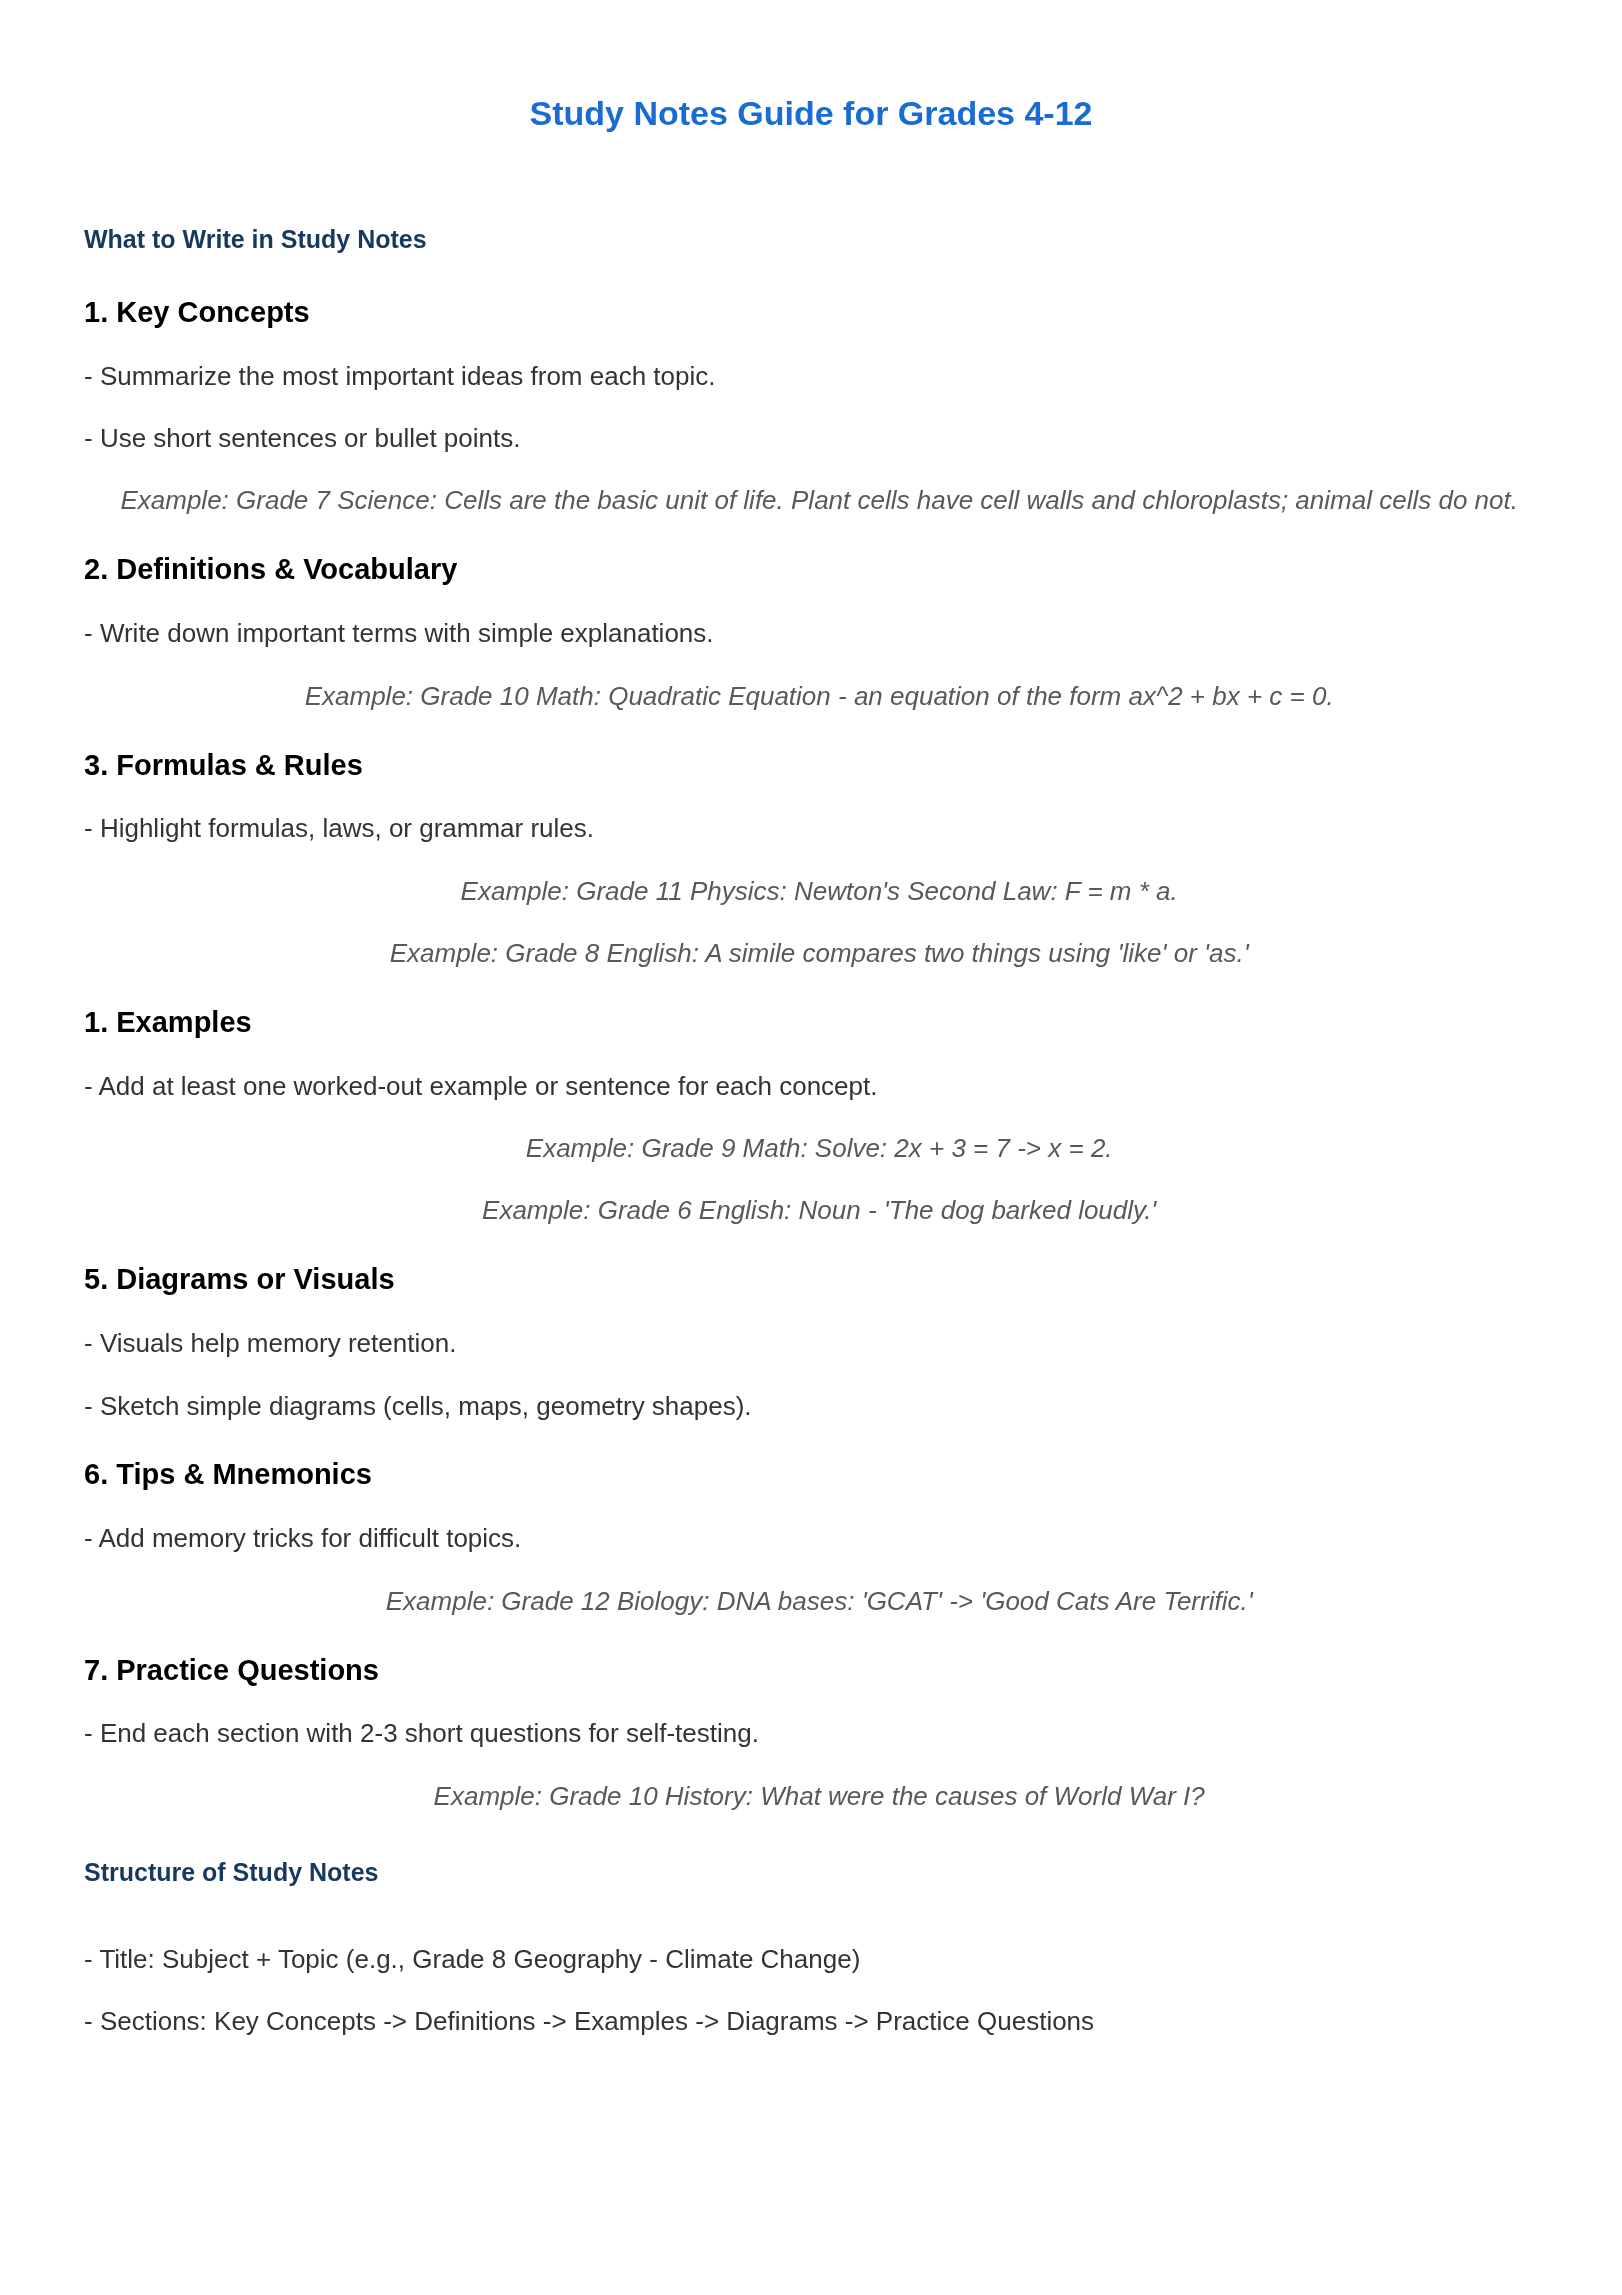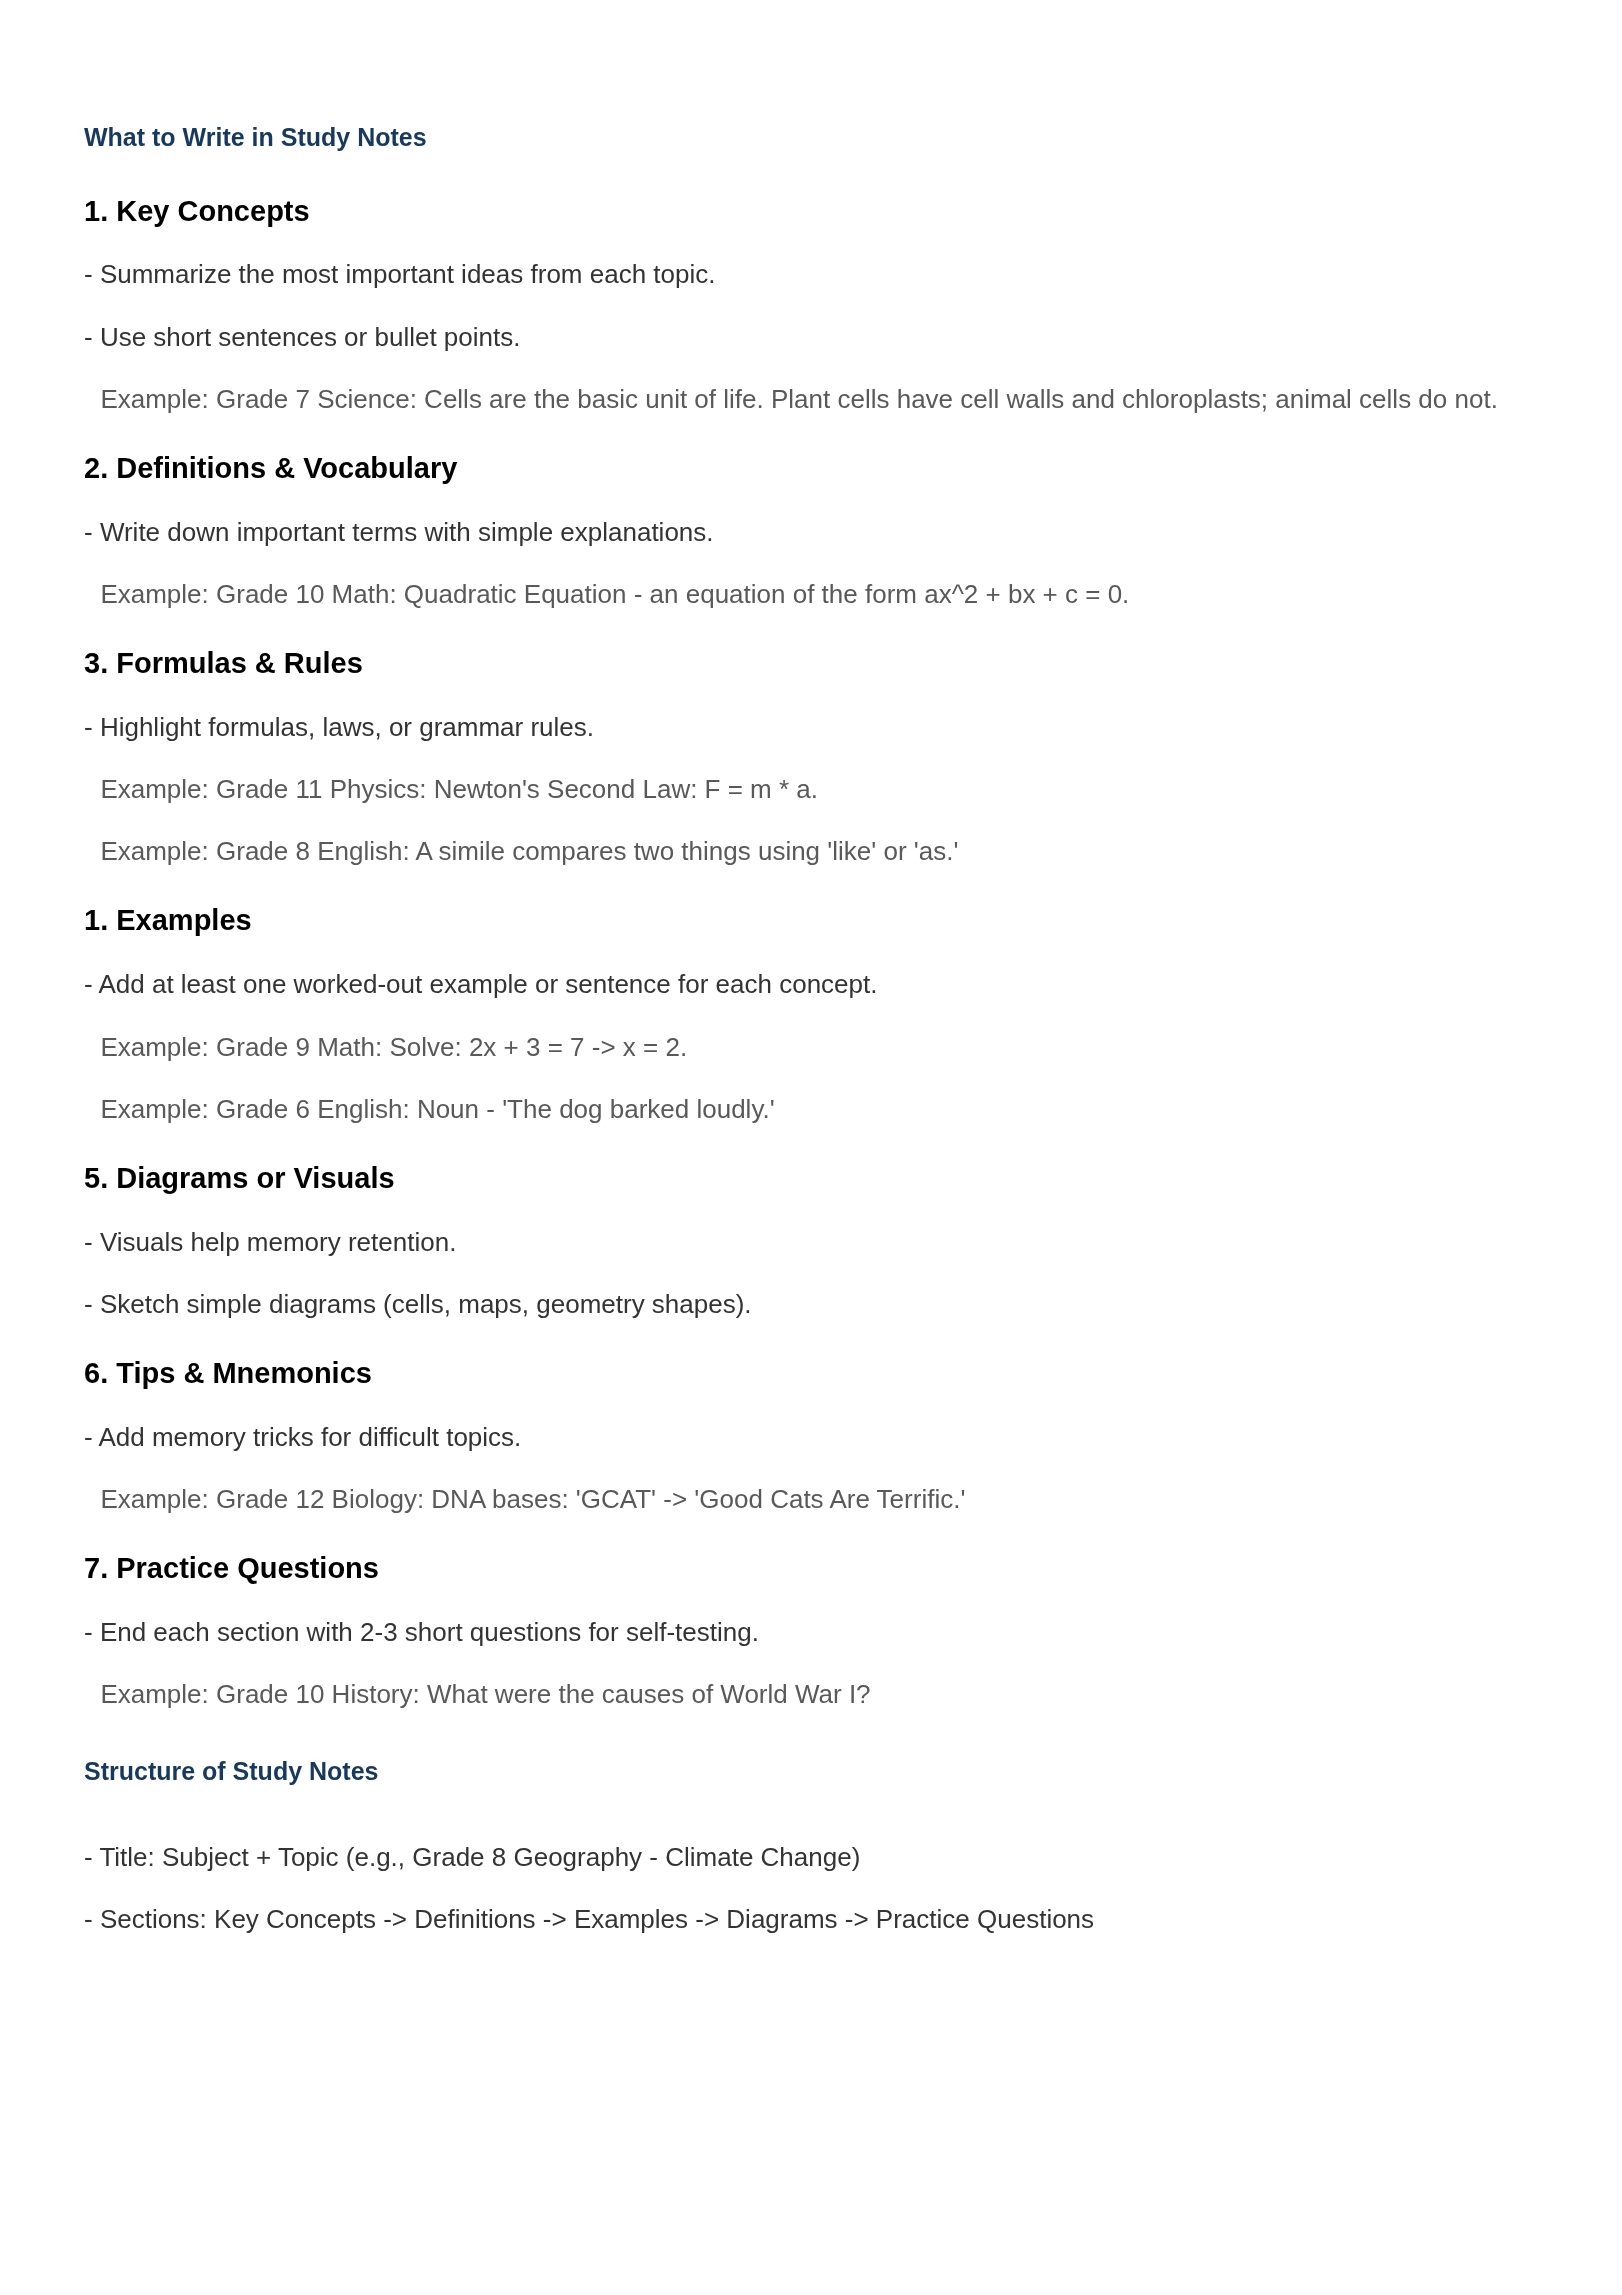--- a/index.html
+++ b/index.html
@@ -42,27 +42,30 @@
   p {
     font-size: 26px;
     line-height: 2.4;
     margin: 0;
   }
   .bullet-line {
     color: var(--body-text, #333333);
   }
   .example-line {
     color: var(--example-text, #595959);
+    font-style: italic;
     text-indent: 16.4px;
+    text-align: center;
   }
 </style>
 </head>
 <body>
 
 <main class="page">
+  <h1 class="doc-title">Study Notes Guide for Grades 4-12</h1>
 
   <h2 class="section-heading">What to Write in Study Notes</h2>
 
   <h3 class="subsection-heading">1. Key Concepts</h3>
   <p class="bullet-line">- Summarize the most important ideas from each topic.</p>
   <p class="bullet-line">- Use short sentences or bullet points.</p>
   <p class="example-line">Example: Grade 7 Science: Cells are the basic unit of life. Plant cells have cell walls and chloroplasts; animal cells do not.</p>
 
   <h3 class="subsection-heading">2. Definitions &amp; Vocabulary</h3>
   <p class="bullet-line">- Write down important terms with simple explanations.</p>

